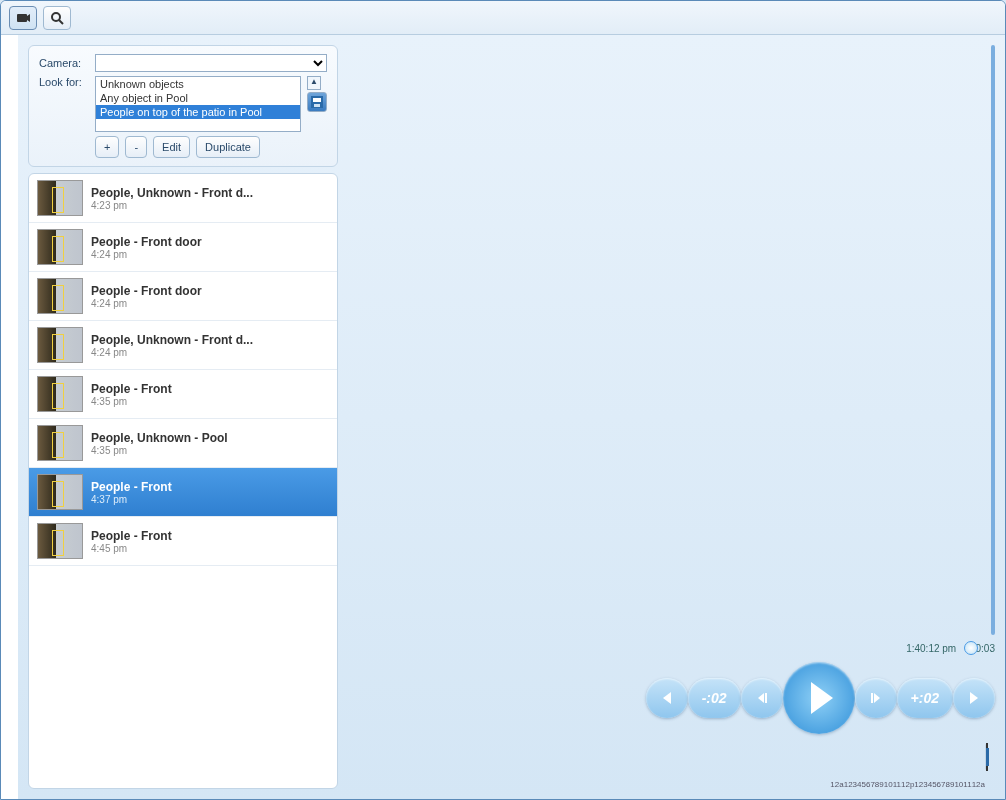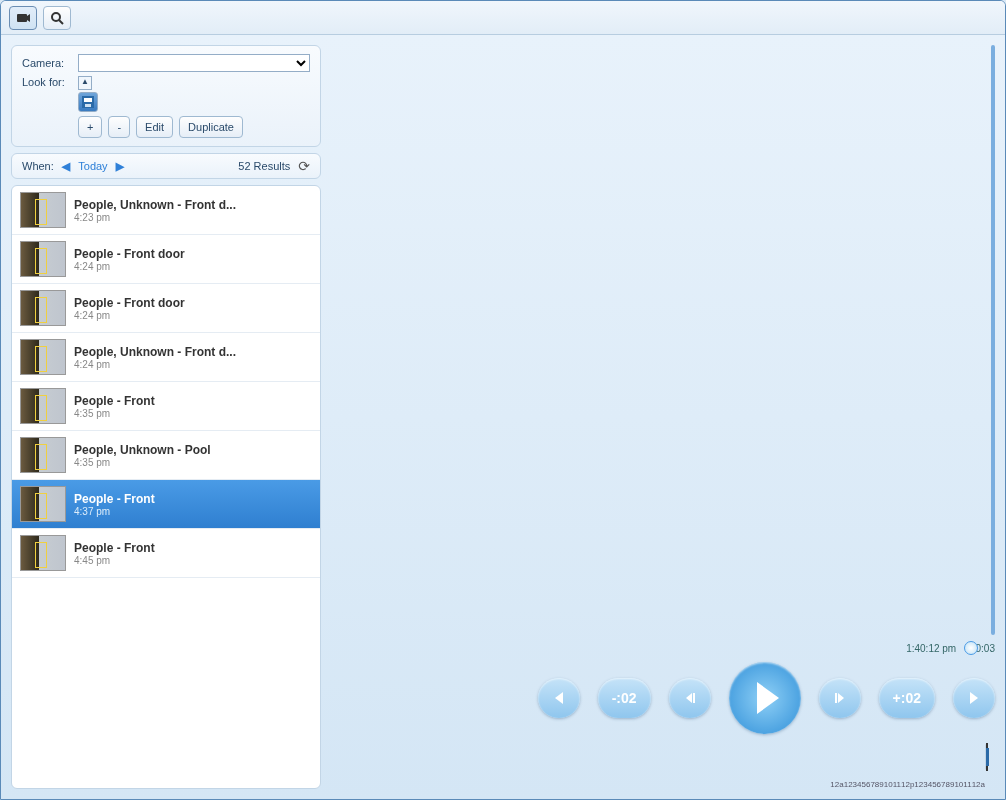--- a/index.html
+++ b/index.html
@@ -15,21 +15,21 @@
 .win-btn.close { background: linear-gradient(#f39a8a,#d9411e); color: #fff; }
 
 .menubar { height: 22px; background: linear-gradient(#f3f8fd,#e4eef8); display: flex; align-items: center; padding: 0 6px; font-size: 12px; gap: 16px; color: #222; }
 .menubar span { cursor: default; }
 .menubar u { text-decoration: underline; }
 
 .toolbar { height: 34px; background: linear-gradient(#f0f6fc,#e2edf7); display: flex; align-items: center; padding: 0 8px; gap: 6px; border-bottom: 1px solid #b7cde0; }
 .tool-btn { width: 28px; height: 24px; border: 1px solid #9fb9d1; border-radius: 4px; background: linear-gradient(#fefefe,#e6eef7); display: flex; align-items: center; justify-content: center; font-size: 12px; }
 .tool-btn.active { background: linear-gradient(#e2edf9,#cfe2f3); border-color: #6a8db3; }
 
-.content { flex: 1; display: flex; gap: 12px; padding: 10px; background: linear-gradient(#e8f2fb,#d4e6f5); overflow: hidden; }
+.content { flex: 1; display: flex; gap: 12px; padding: 10px; background: linear-gradient(#e8f2fb,#d4e6f5); overflow: hidden; margin-left: 17px; }
 
 
 .left { width: 310px; display: flex; flex-direction: column; gap: 6px; }
 .filter-box { background: linear-gradient(#f8fbfe,#eaf2fa); border: 1px solid #c2d5e6; border-radius: 6px; padding: 8px 10px; font-size: 11px; color: #2a4a6a; }
 .row { display: flex; align-items: center; gap: 6px; margin-bottom: 4px; }
 .row label { width: 50px; }
 select.camera { flex: 1; height: 16px; border: 1px solid #94adc7; background: #fff; font-size: 11px; padding: 8px 4px; }
 .listbox { flex: 1; height: 56px; border: 1px solid #94adc7; background: #fff; overflow: hidden; font-size: 11px; color: #333; }
 .listbox div { padding: 1px 4px; }
 .listbox .sel { background: #2f80d8; color: #fff; }
@@ -71,21 +71,21 @@
 .person .skirt { width: 120px; height: 60px; background: #2a4a6a; border-radius: 0 0 10px 10px; margin-left:-4px;}
 .person .leg { width: 26px; height: 70px; background: #d6b08a; display:inline-block; margin:0 6px;}
 .person .arm { position:absolute; left:86px; top:64px; width: 70px; height: 18px; background:#e2ddd0; transform:rotate(-38deg); border-radius:10px;}
 .person .box { position:absolute; left:20px; top:150px; width:70px; height:46px; background:#d6ecf3; border:1px solid #9dbfc9;}
 
 .progress-row { display: flex; align-items: center; gap: 8px; font-size: 10px; color: #366; }
 .progress { flex: 1; height: 8px; background: #dfeaf4; border-radius: 4px; position: relative; }
 .progress .fill { position: absolute; left: 0; top: 0; height: 100%; width: 70%; background: linear-gradient(#7fc4ee,#3f97d8); border-radius: 4px; }
 .progress .handle { position: absolute; left: 69%; top: -4px; width: 14px; height: 14px; background: radial-gradient(#fff,#bcdff5); border: 1px solid #4a9be6; border-radius: 50%; }
 
-.controls { display: flex; align-items: center; justify-content: center; gap: 18px; }
+.controls { display: flex; align-items: center; justify-content: center; gap: 0; font-style: italic; }
 .cbtn { height: 40px; border-radius: 20px; background: linear-gradient(#c5e3f8,#8fc6ee); color: #fff; display: flex; align-items: center; justify-content: center; font-weight: bold; font-size: 14px; padding: 0 14px; box-shadow: inset 0 1px 2px rgba(255,255,255,.6), 0 1px 3px rgba(60,100,140,.4); }
 .cbtn.round { width: 42px; padding: 0; border-radius: 50%; }
 .cbtn.big { width: 72px; height: 72px; border-radius: 50%; background: radial-gradient(#8fd0f6,#2f8fd8); font-size: 30px; }
 .play-tri { width: 0; height: 0; border-left: 22px solid #fff; border-top: 16px solid transparent; border-bottom: 16px solid transparent; margin-left:6px;}
 
 .speed-row { display: flex; justify-content: center; gap: 6px; font-size: 10px; color: #555; }
 .speed { padding: 1px 5px; border: 1px solid #b7cde0; border-radius: 3px; background: #f0f6fc; }
 .speed.sel { background: #9fc9ec; color: #fff; }
 
 .timeline { height: 26px; background: #f4f9fd; border: 1px solid #c2d5e6; border-radius: 4px; position: relative; margin: 2px 8px; }
@@ -119,48 +119,44 @@
     <div class="left">
       <div class="filter-box">
         <div class="row">
           <label>Camera:</label>
           <select class="camera">
             <option>Pool</option>
           </select>
         </div>
         <div class="row" style="align-items:flex-start;">
           <label>Look for:</label>
+          <div class="listbox" id="lookfor">
+              <div>Unknown objects</div>
+              <div>Any object in Pool</div>
+              <div class="sel">People on top of the patio in Pool</div>
+            </div>
           <div style="display:flex;flex-direction:column;gap:2px;">
             <div style="width:14px;height:14px;border:1px solid #94adc7;background:#f0f6fc;font-size:8px;text-align:center;">▲</div>
             <div class="save-icon">
               <svg width="12" height="12">
                   <rect width="12" height="12" fill="#2a6aa8"></rect>
                   <rect x="2" y="2" width="8" height="4" fill="#fff"></rect>
                   <rect x="3" y="8" width="6" height="3" fill="#cfe2f3"></rect>
                 </svg>
             </div>
           </div>
         </div>
         <div class="btn-row">
           <div class="small-btn">+</div>
           <div class="small-btn">-</div>
           <div class="small-btn">Edit</div>
           <div class="small-btn">Duplicate</div>
         </div>
       </div>
 
-      <div class="when-bar">
-        <span>When:</span>
-        <span class="nav">◀</span>
-        <span class="today">Today</span>
-        <span class="nav">▶</span>
-        <span class="flex"></span>
-        <span>52 Results</span>
-        <span class="refresh">⟳</span>
-      </div>
 
       <div class="results" id="results">
           <div class="result-item">
             <div class="thumb"></div>
             <div class="rinfo">
               <div class="rtitle">People, Unknown - Front d...</div>
               <div class="rtime">4:23 pm</div>
             </div>
           </div>
           <div class="result-item">

